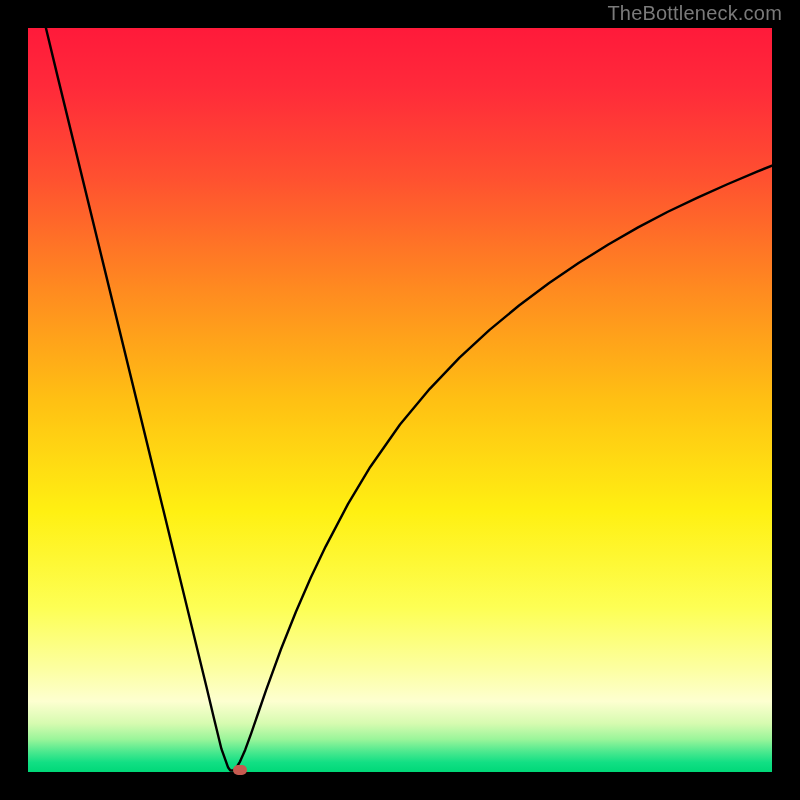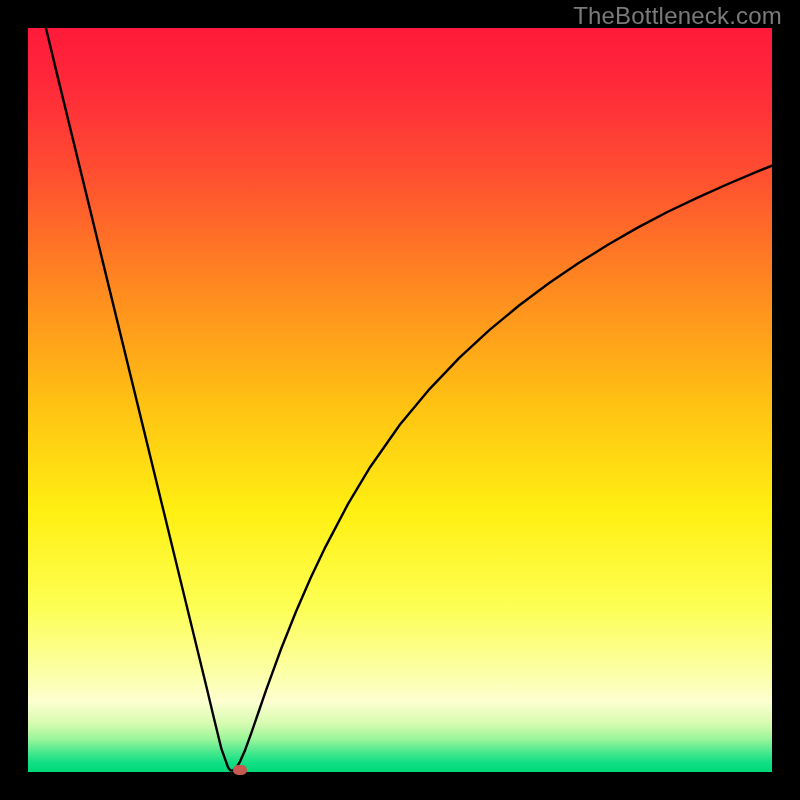--- a/index.html
+++ b/index.html
@@ -17,21 +17,21 @@
     left: 0;
     width: 800px;
     height: 800px;
     background: #000;
   }
   .watermark {
     position: absolute;
     top: 2px;
     right: 18px;
     color: #7a7a7a;
-    font-size: 24px;
+    font-size: 20px;
     font-weight: 500;
     letter-spacing: 0.2px;
   }
   .plot {
     position: absolute;
     left: 28px;
     top: 28px;
     width: 744px;
     height: 744px;
   }

